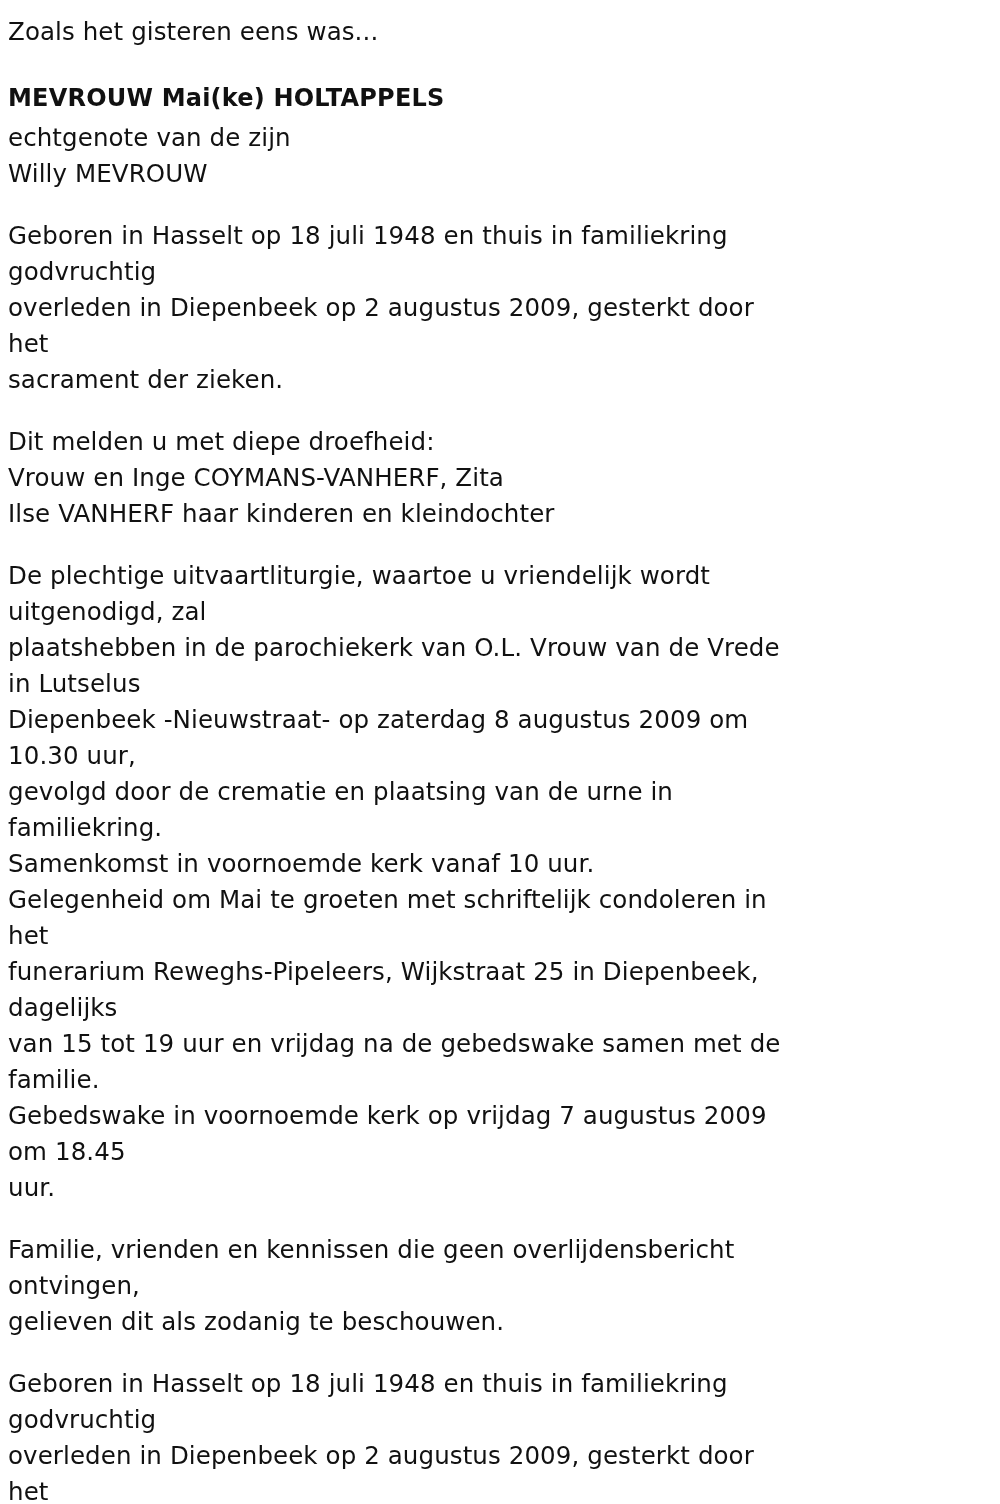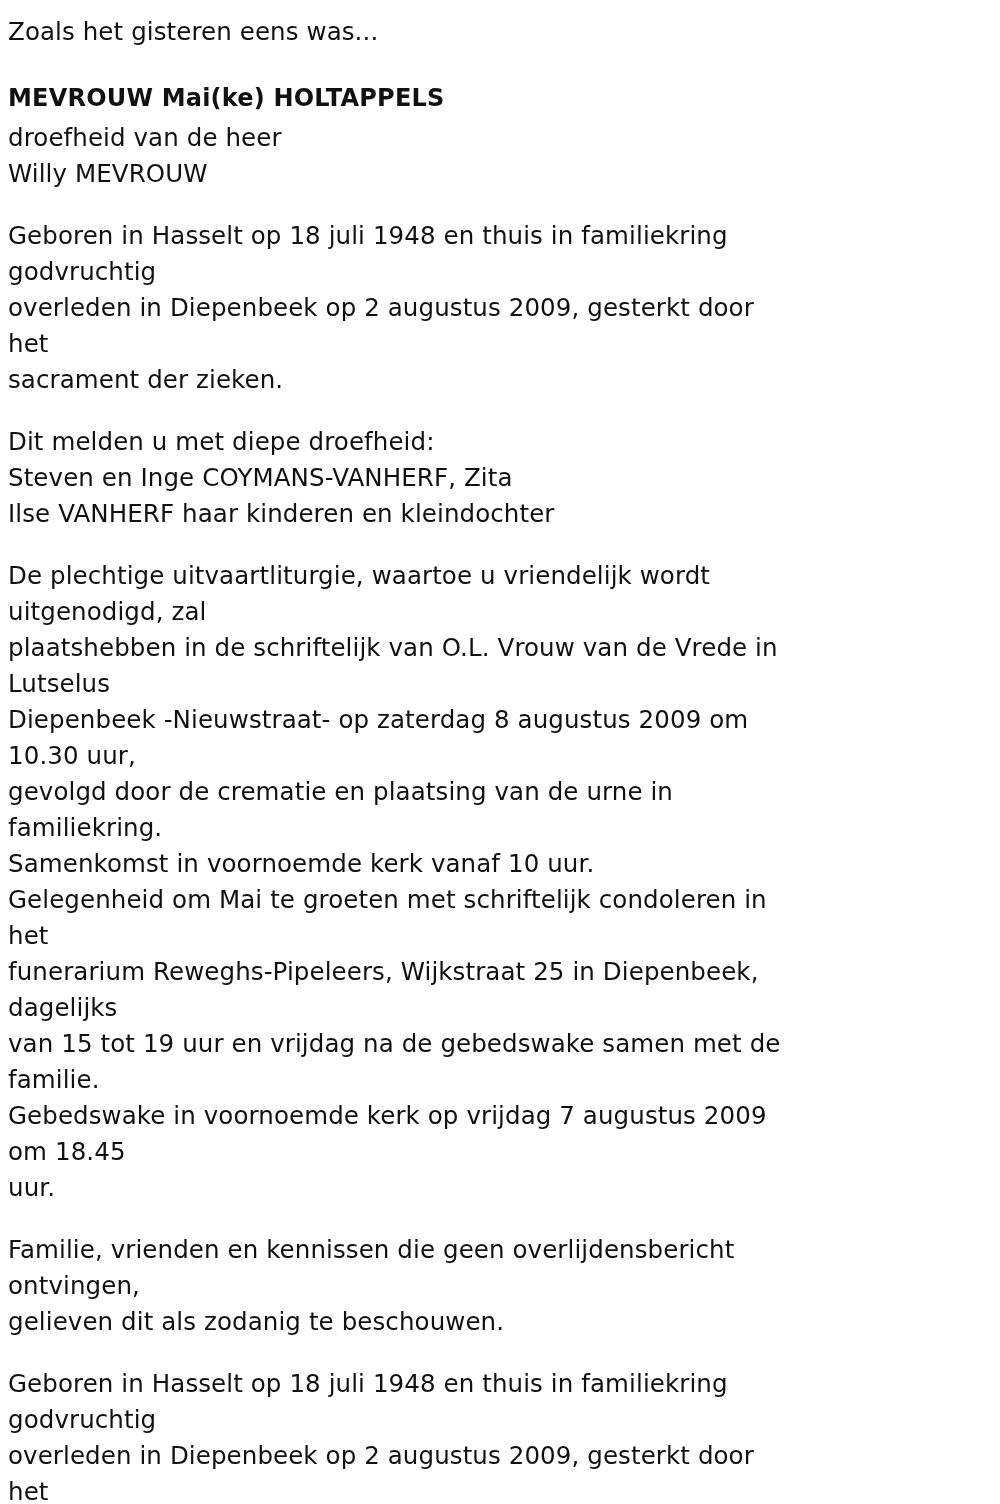--- a/index.html
+++ b/index.html
@@ -47,39 +47,39 @@
 <body>
 
 <div class="page">
 
   <div class="block">
     <div class="line">Zoals het gisteren eens was...</div>
   </div>
 
   <div class="block heading-block">
     <h1 class="name-heading">MEVROUW Mai(ke) HOLTAPPELS</h1>
-    <div class="line">droefheid van de heer</div>
+    <div class="line">echtgenote van de zijn</div>
     <div class="line">Willy MEVROUW</div>
   </div>
 
   <div class="block">
     <div class="line">Geboren in Hasselt op 18 juli 1948 en thuis in familiekring godvruchtig</div>
     <div class="line">overleden in Diepenbeek op 2 augustus 2009, gesterkt door het</div>
     <div class="line">sacrament der zieken.</div>
   </div>
 
   <div class="block">
     <div class="line">Dit melden u met diepe droefheid:</div>
-    <div class="line">Steven en Inge COYMANS-VANHERF, Zita</div>
+    <div class="line">Vrouw en Inge COYMANS-VANHERF, Zita</div>
     <div class="line">Ilse VANHERF haar kinderen en kleindochter</div>
   </div>
 
   <div class="block">
     <div class="line">De plechtige uitvaartliturgie, waartoe u vriendelijk wordt uitgenodigd, zal</div>
-    <div class="line">plaatshebben in de schriftelijk van O.L. Vrouw van de Vrede in Lutselus</div>
+    <div class="line">plaatshebben in de parochiekerk van O.L. Vrouw van de Vrede in Lutselus</div>
     <div class="line">Diepenbeek -Nieuwstraat- op zaterdag 8 augustus 2009 om 10.30 uur,</div>
     <div class="line">gevolgd door de crematie en plaatsing van de urne in familiekring.</div>
     <div class="line">Samenkomst in voornoemde kerk vanaf 10 uur.</div>
     <div class="line">Gelegenheid om Mai te groeten met schriftelijk condoleren in het</div>
     <div class="line">funerarium Reweghs-Pipeleers, Wijkstraat 25 in Diepenbeek, dagelijks</div>
     <div class="line">van 15 tot 19 uur en vrijdag na de gebedswake samen met de familie.</div>
     <div class="line">Gebedswake in voornoemde kerk op vrijdag 7 augustus 2009 om 18.45</div>
     <div class="line">uur.</div>
   </div>
 

